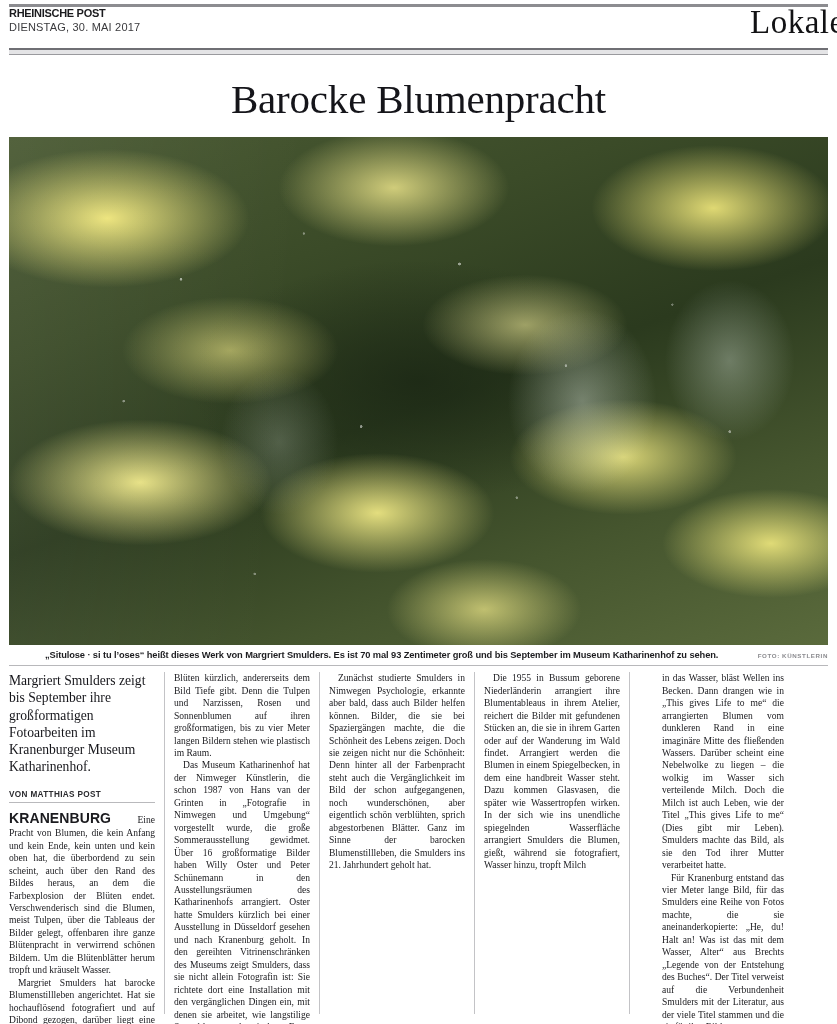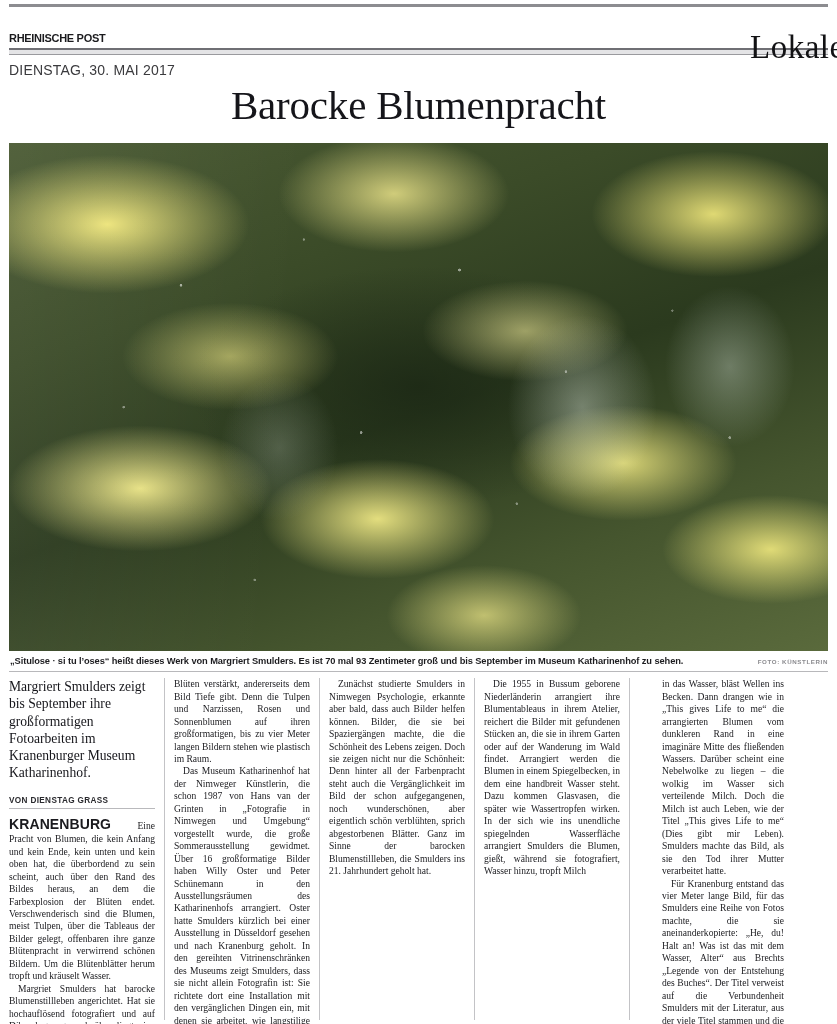--- a/index.html
+++ b/index.html
@@ -27,42 +27,42 @@
   
   .rule-top {
     height: 3px;
     background: #8c8c90;
     margin-top: 4px;
   }
   .masthead {
     display: flex;
     align-items: flex-start;
     justify-content: space-between;
-    padding-top: 25px;
+    padding-top: 0;
     height: 41px;
     box-sizing: border-box;
   }
   .masthead-left {
     font-family: "Liberation Sans", "DejaVu Sans", sans-serif;
     line-height: 1.25;
   }
   .paper-name {
     font-size: 11px;
     font-weight: bold;
     letter-spacing: -0.3px;
     color: #1b1b1e;
     display: block;
   }
   .paper-date {
-    font-size: 14px;
+    font-size: 11px;
     font-weight: normal;
     letter-spacing: 0.2px;
     color: #3a3a3d;
     display: block;
-    margin-top: 16px;
+    margin-top: 0;
   }
   .section-name {
     font-family: "Liberation Serif", "DejaVu Serif", serif;
     font-size: 33px;
     line-height: 0.95;
     color: #121214;
     letter-spacing: 0.5px;
     margin-right: -30px;
     white-space: nowrap;
     overflow: hidden;
@@ -75,21 +75,21 @@
     margin-bottom: 2px;
   }
 
   
   .headline {
     text-align: center;
     font-size: 41px;
     line-height: 1.08;
     font-weight: normal;
     letter-spacing: -0.2px;
-    margin: 28px 0 16px 0;
+    margin: 22px 0 16px 0;
     color: #15151a;
   }
 
   
   .hero {
     width: 819px;
     height: 508px;
     position: relative;
     overflow: hidden;
     background: #2e3a22;
@@ -143,20 +143,21 @@
     justify-content: space-between;
     padding: 5px 0 5px 1px;
     border-bottom: 1px solid #b8b8bb;
     font-family: "Liberation Sans", "DejaVu Sans", sans-serif;
   }
   .caption-text {
     font-size: 9.3px;
     font-weight: bold;
     color: #1d1d20;
     letter-spacing: -0.1px;
+    margin-left: 35px;
   }
   .caption-credit {
     font-size: 6.2px;
     letter-spacing: 0.6px;
     color: #8b8b8f;
     font-weight: bold;
     white-space: nowrap;
     padding-left: 8px;
   }
 
@@ -327,27 +328,27 @@
 
   <div class="caption-row">
     <div class="caption-text">„Situlose · si tu l’oses“ heißt dieses Werk von Margriert Smulders. Es ist 70 mal 93 Zentimeter groß und bis September im Museum Katharinenhof zu sehen.</div>
     <div class="caption-credit">FOTO: KÜNSTLERIN</div>
   </div>
 
   <div class="columns">
 
     <div class="col">
       <div class="teaser">Margriert Smulders zeigt bis September ihre großformatigen Fotoarbeiten im Kranenburger Museum Katharinenhof.</div>
-      <div class="byline">VON DIENSTAG GRASS</div>
+      <div class="byline">VON MATTHIAS POST</div>
       <p class="body first"><span class="dateline">KRANENBURG</span><span> Eine Pracht von Blumen, die kein Anfang und kein Ende, kein unten und kein oben hat, die überbordend zu sein scheint, auch über den Rand des Bildes heraus, an dem die Farbexplosion der Blüten endet. Verschwenderisch sind die Blumen, meist Tulpen, über die Tableaus der Bilder gelegt, offenbaren ihre ganze Blütenpracht in verwirrend schönen Bildern. Um die Blütenblätter herum tropft und kräuselt Wasser.</span></p>
       <p class="body">Margriet Smulders hat barocke Blumenstillleben angerichtet. Hat sie hochauflösend fotografiert und auf Dibond gezogen, darüber liegt eine Platte hochglänzendes Plexiglas, das einerseits die Farben der</p>
     </div>
 
     <div class="col">
-      <p class="body first">Blüten verstärkt, andererseits dem Bild Tiefe gibt. Denn die Tulpen und Narzissen, Rosen und Sonnenblumen auf ihren großformatigen, bis zu vier Meter langen Bildern stehen wie plastisch im Raum.</p>
+      <p class="body first">Blüten kürzlich, andererseits dem Bild Tiefe gibt. Denn die Tulpen und Narzissen, Rosen und Sonnenblumen auf ihren großformatigen, bis zu vier Meter langen Bildern stehen wie plastisch im Raum.</p>
       <p class="body">Das Museum Katharinenhof hat der Nimweger Künstlerin, die schon 1987 von Hans van der Grinten in „Fotografie in Nimwegen und Umgebung“ vorgestellt wurde, die große Sommerausstellung gewidmet. Über 16 großformatige Bilder haben Willy Oster und Peter Schünemann in den Ausstellungsräumen des Katharinenhofs arrangiert. Oster hatte Smulders kürzlich bei einer Ausstellung in Düsseldorf gesehen und nach Kranenburg geholt. In den gereihten Vitrinenschränken des Museums zeigt Smulders, dass sie nicht allein Fotografin ist: Sie richtete dort eine Installation mit den vergänglichen Dingen ein, mit denen sie arbeitet, wie langstilige Sonneblumen, dazwischen Fotos und Erinnerungsstücke, ein Rest Streuselkuchen, das Plakat ihrer Ausstellung in den 90er Jahren in Bonn.</p>
     </div>
 
     <div class="col">
       <p class="body">Zunächst studierte Smulders in Nimwegen Psychologie, erkannte aber bald, dass auch Bilder helfen können. Bilder, die sie bei Spaziergängen machte, die die Schönheit des Lebens zeigen. Doch sie zeigen nicht nur die Schönheit: Denn hinter all der Farbenpracht steht auch die Vergänglichkeit im Bild der schon aufgegangenen, noch wunderschönen, aber eigentlich schön verblühten, sprich abgestorbenen Blätter. Ganz im Sinne der barocken Blumenstillleben, die Smulders ins 21. Jahrhundert geholt hat.</p>
     </div>
 
     <div class="col">
       <p class="body">Die 1955 in Bussum geborene Niederländerin arrangiert ihre Blumentableaus in ihrem Atelier, reichert die Bilder mit gefundenen Stücken an, die sie in ihrem Garten oder auf der Wanderung im Wald findet. Arrangiert werden die Blumen in einem Spiegelbecken, in dem eine handbreit Wasser steht. Dazu kommen Glasvasen, die später wie Wassertropfen wirken. In der sich wie ins unendliche spiegelnden Wasserfläche arrangiert Smulders die Blumen, gießt, während sie fotografiert, Wasser hinzu, tropft Milch</p>
     </div>

